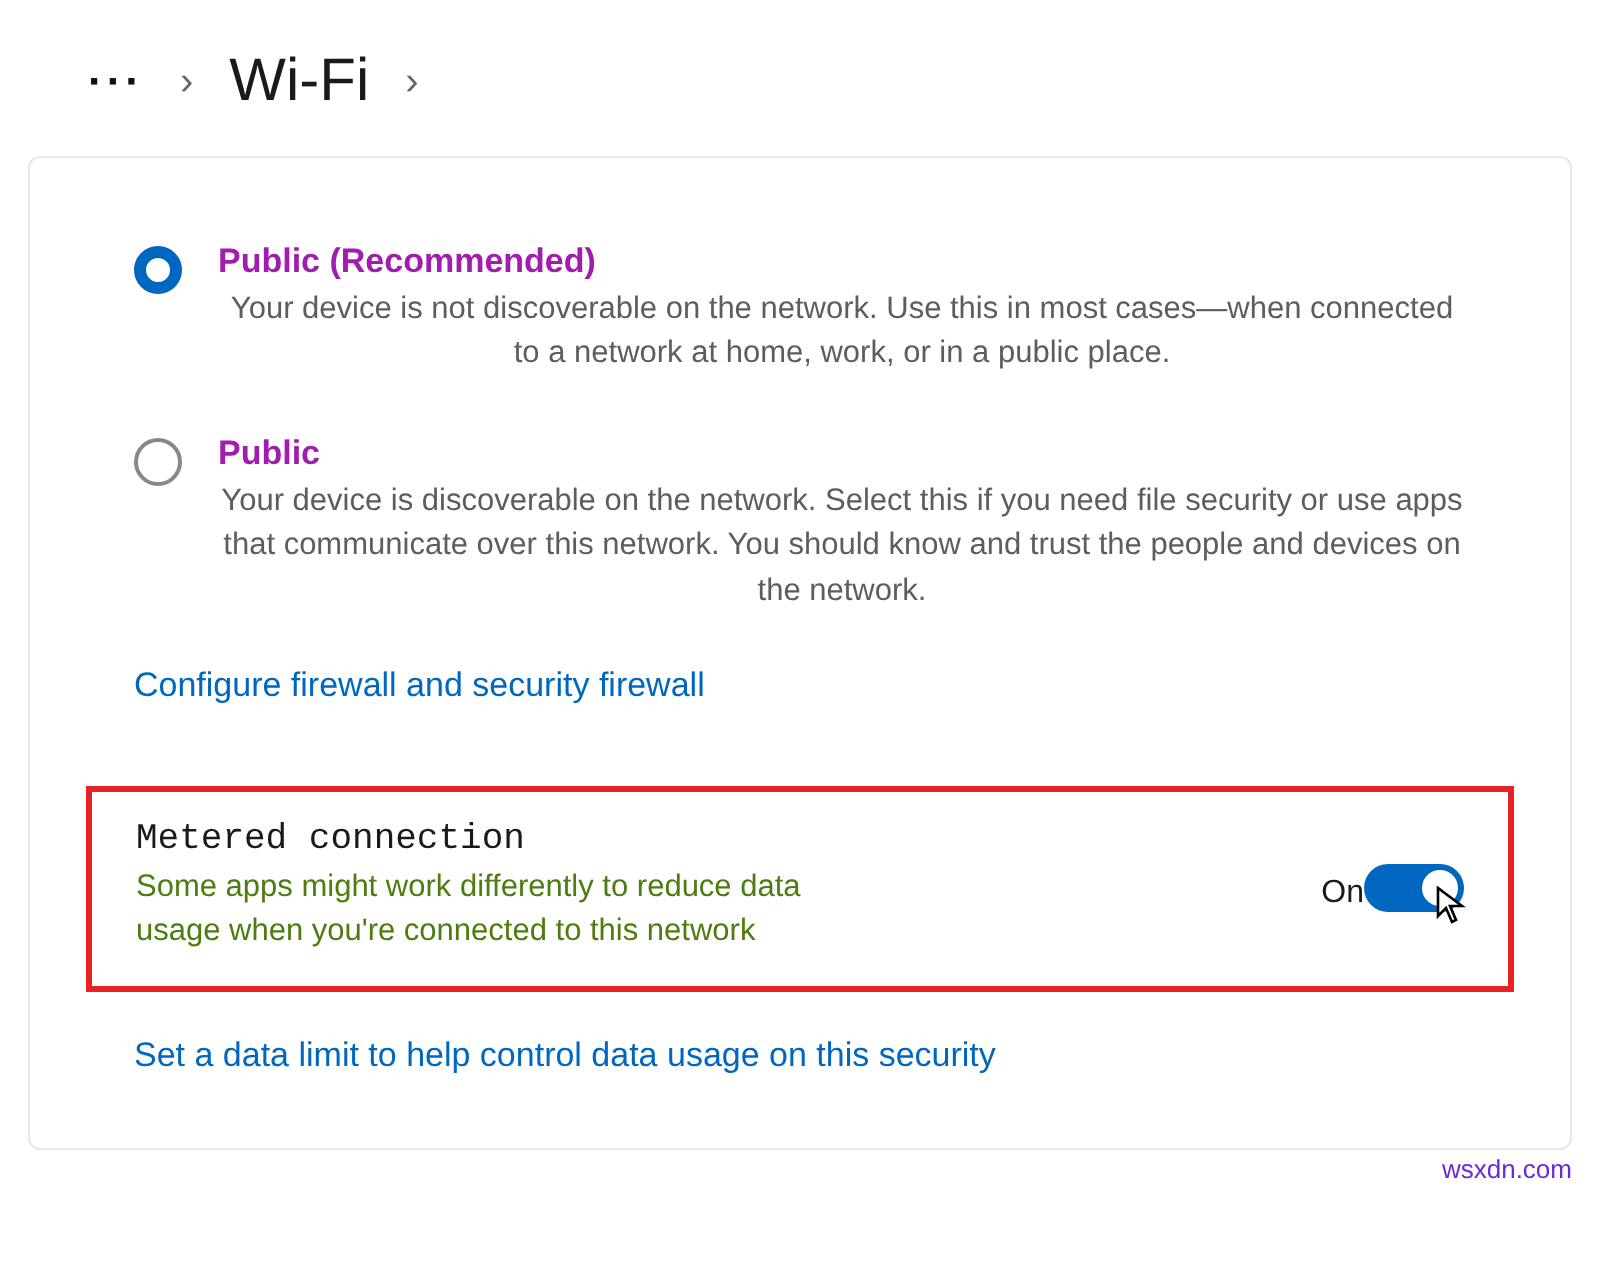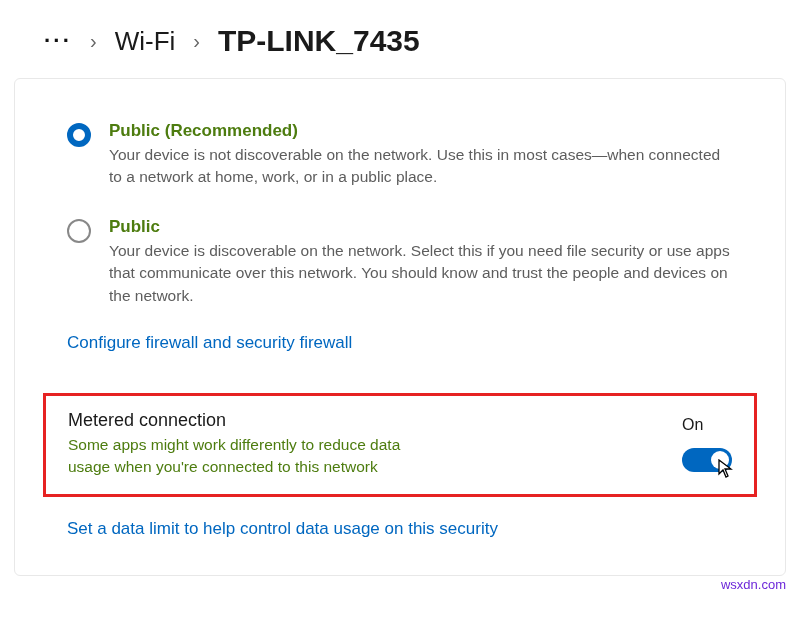--- a/index.html
+++ b/index.html
@@ -25,21 +25,21 @@
     cursor: pointer;
     font-weight: bold;
     line-height: 0.3;
   }
   .chev {
     font-size: 20px;
     color: #666;
     font-weight: 300;
   }
   .bc-wifi {
-    font-size: 26px;
+    font-size: 30px;
     font-weight: 400;
     color: #1a1a1a;
     cursor: pointer;
   }
   .bc-net {
     font-size: 30px;
     font-weight: 600;
     color: #1a1a1a;
     cursor: pointer;
   }
@@ -69,27 +69,28 @@
     background: #fff;
   }
   .radio.unselected {
     border: 2px solid #888;
     background: #fff;
   }
   .radio-body { flex: 1; }
   .radio-title {
     font-size: 17px;
     font-weight: 600;
-    color: #4d7c0f;
+    color: #a21caf;
     margin-bottom: 3px;
   }
   .radio-desc {
     font-size: 15.5px;
     color: #5d5d5d;
     line-height: 1.45;
+    text-align: center;
   }
   .link {
     color: #0067c0;
     font-size: 17px;
     padding: 8px 0 8px 0;
     cursor: pointer;
     display: inline-block;
   }
   .metered-box {
     border: 3px solid #e62222;
@@ -100,32 +101,32 @@
     justify-content: space-between;
     gap: 20px;
     position: relative;
   }
   .metered-text { max-width: 350px; }
   .metered-title {
     font-size: 18px;
     color: #1a1a1a;
     margin-bottom: 3px;
     font-weight: 400;
+    font-family: Liberation Mono, monospace;
   }
   .metered-desc {
     font-size: 15.5px;
     color: #4d7c0f;
     line-height: 1.4;
   }
   .toggle-wrap {
     display: flex;
-    align-items: flex-start;
-    gap: 14px;
+    align-items: flex-end;
+    gap: 0;
     position: relative;
-    flex-direction: column;
   }
   .toggle-label {
     font-size: 16px;
     color: #1a1a1a;
   }
   .toggle {
     width: 50px;
     height: 24px;
     border-radius: 12px;
     background: #0067c0;
@@ -156,21 +157,20 @@
   }
 </style>
 </head>
 <body>
 
 <div class="header">
   <span class="ellipsis">···</span>
   <span class="chev">›</span>
   <span class="bc-wifi">Wi-Fi</span>
   <span class="chev">›</span>
-  <span class="bc-net">TP-LINK_7435</span>
 </div>
 
 <div class="card">
 
   <div class="profile-group">
 
     <div class="radio-item">
       <div class="radio selected"></div>
       <div class="radio-body">
         <div class="radio-title">Public (Recommended)</div>

